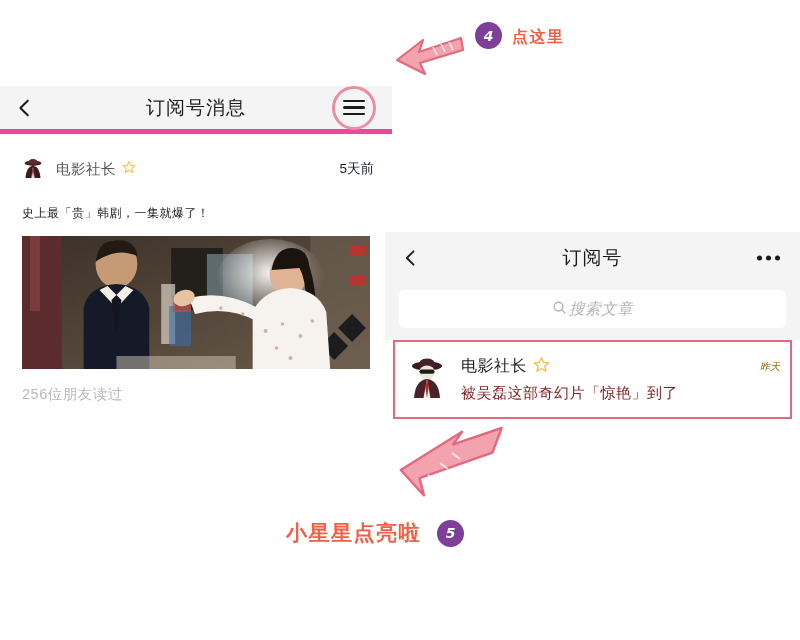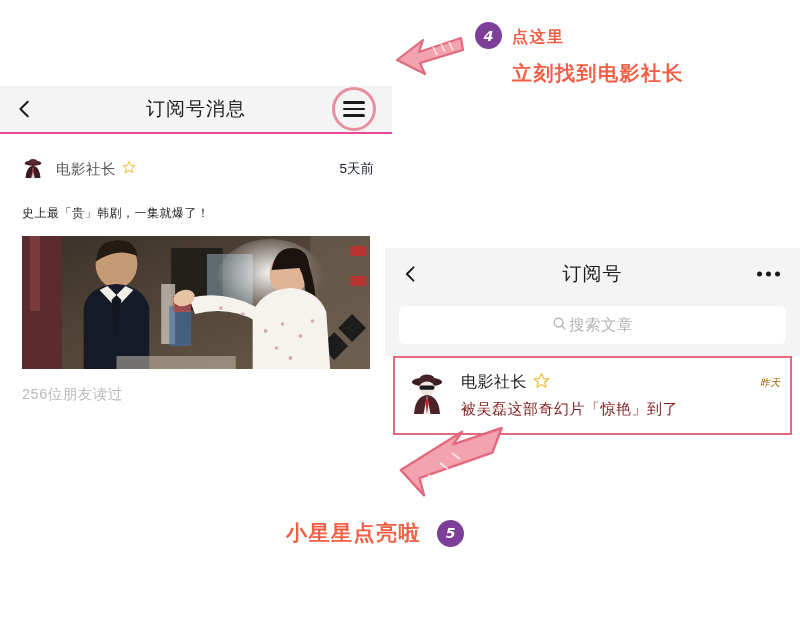--- a/index.html
+++ b/index.html
@@ -13,21 +13,21 @@
 
   
   .left-panel{
     position:absolute; left:0; top:86px; width:392px; height:380px;
     background:#ffffff;
   }
   .lp-header{
     position:relative;
     height:48px; background:#f4f4f5;
     display:flex; align-items:center; justify-content:center;
-    border-bottom:2px solid #ec4899;
+    border-bottom:5px solid #ec4899;
   }
   .lp-back{
     position:absolute; left:14px; top:50%; transform:translateY(-50%);
     width:22px; height:22px;
   }
   .lp-title{
     font-size:19px; color:#1a1a1a; font-weight:500; letter-spacing:1px;
   }
   .lp-menu-wrap{
     position:absolute; right:16px; top:50%; transform:translateY(-50%);
@@ -66,39 +66,39 @@
   .lp-photo{
     margin:0 22px; height:133px; overflow:hidden; position:relative;
     background:#2b2722;
   }
   .lp-readcount{
     padding:16px 22px; font-size:14.5px; color:#b9b9bb; letter-spacing:.5px;
   }
 
   
   .right-panel{
-    position:absolute; left:385px; top:248px; width:415px; height:208px;
+    position:absolute; left:385px; top:232px; width:415px; height:208px;
     background:#ffffff;
   }
   .rp-header{
     position:relative; height:52px; background:#f4f4f5;
     display:flex; align-items:center; justify-content:center;
   }
   .rp-back{ position:absolute; left:16px; top:50%; transform:translateY(-50%); width:20px; height:20px; }
   .rp-title{ font-size:19px; color:#1a1a1a; font-weight:500; letter-spacing:1px; }
   .rp-dots{
     position:absolute; right:20px; top:50%; transform:translateY(-50%);
     display:flex; gap:4px;
   }
   .rp-dots i{ width:5px; height:5px; border-radius:50%; background:#1a1a1a; display:block; }
 
   .rp-searchwrap{ background:#f4f4f5; padding:6px 14px 12px 14px; }
   .rp-search{
     height:38px; background:#ffffff; border-radius:6px;
-    display:flex; align-items:center; justify-content:center; gap:2px;
+    display:flex; align-items:center; justify-content:center; gap:2px;font-style:italic;
   }
   .rp-search .ph{ font-size:15.5px; color:#b4b4b6; letter-spacing:.5px; }
 
   .rp-item{
     margin:0 8px; padding:12px 10px 14px 10px;
     border:2.5px solid #e2697e;
     background:#ffffff;
     display:flex; align-items:flex-start; gap:12px;
     position:relative;
   }
@@ -313,21 +313,20 @@
       <g stroke="#ffffff" stroke-width="1.6" opacity=".8">
         <line x1="40" y1="17" x2="44" y2="25"></line>
           <line x1="48" y1="14" x2="52" y2="22"></line>
         <line x1="56" y1="12" x2="60" y2="20"></line>
       </g>
     </svg>
   </div>
   <div class="anno-badge">4</div>
   <div id="anno-top-lines">
     <div class="anno-text l1">点这里</div>
-    <div class="anno-text l2">立刻找到电影社长</div>
   </div>
 </div>
 
 <div id="arrow-list">
   <svg viewBox="0 0 115 90">
     <path d="M96 4 L52 30 L58 16 L6 66 L34 86 L26 70 L92 30 Z" fill="#f2a3ad" stroke="#e2697e" stroke-width="2.4" stroke-linejoin="round" transform="rotate(12 57 45)"></path>
     <g stroke="#ffffff" stroke-width="1.6" opacity=".75">
       <line x1="30" y1="60" x2="38" y2="66"></line>
         <line x1="42" y1="48" x2="50" y2="54"></line>
       <line x1="54" y1="38" x2="62" y2="44"></line>

